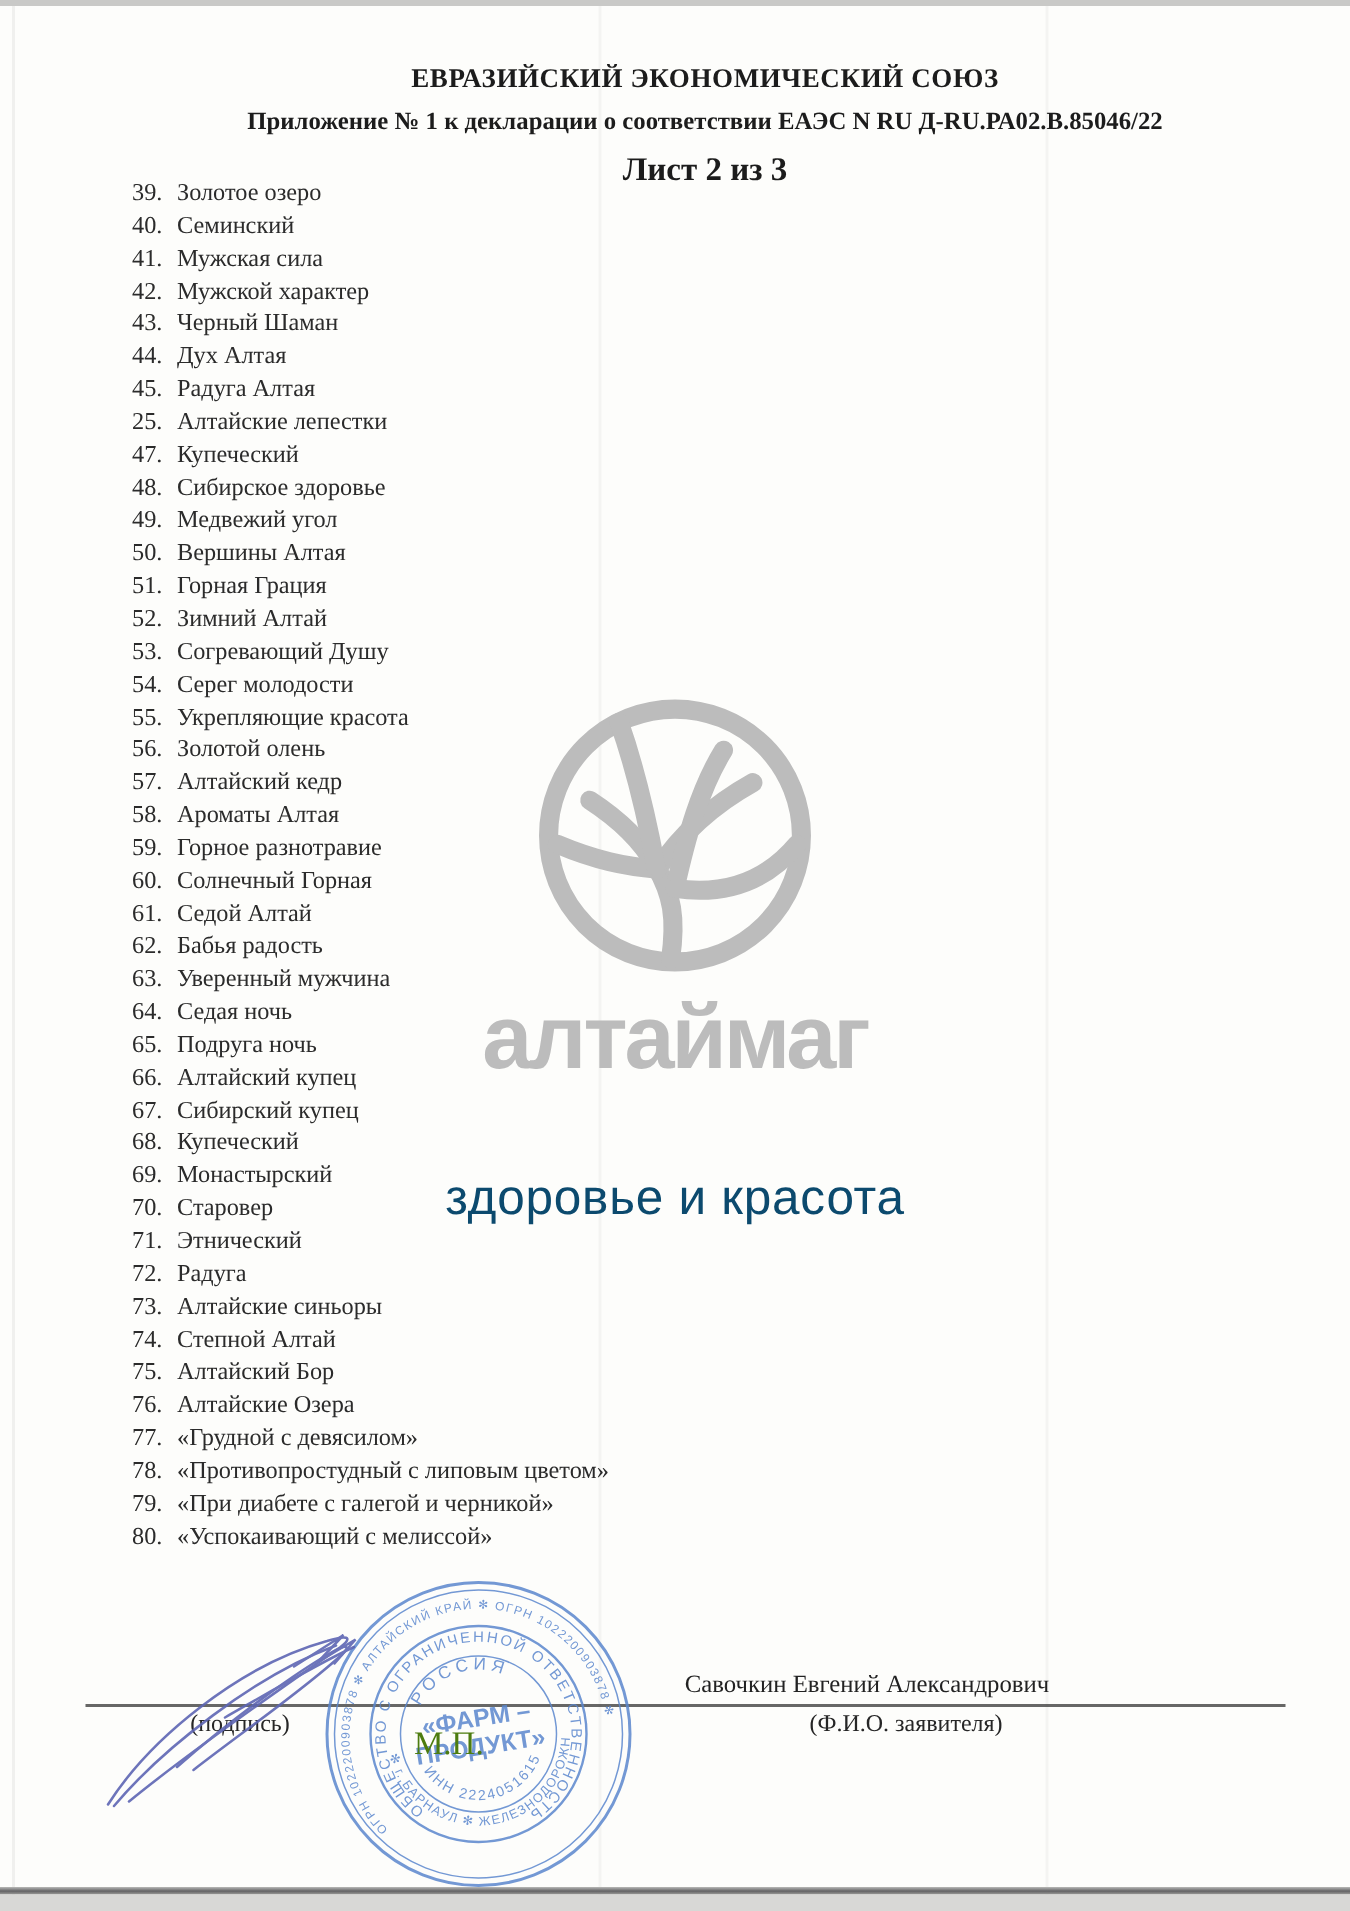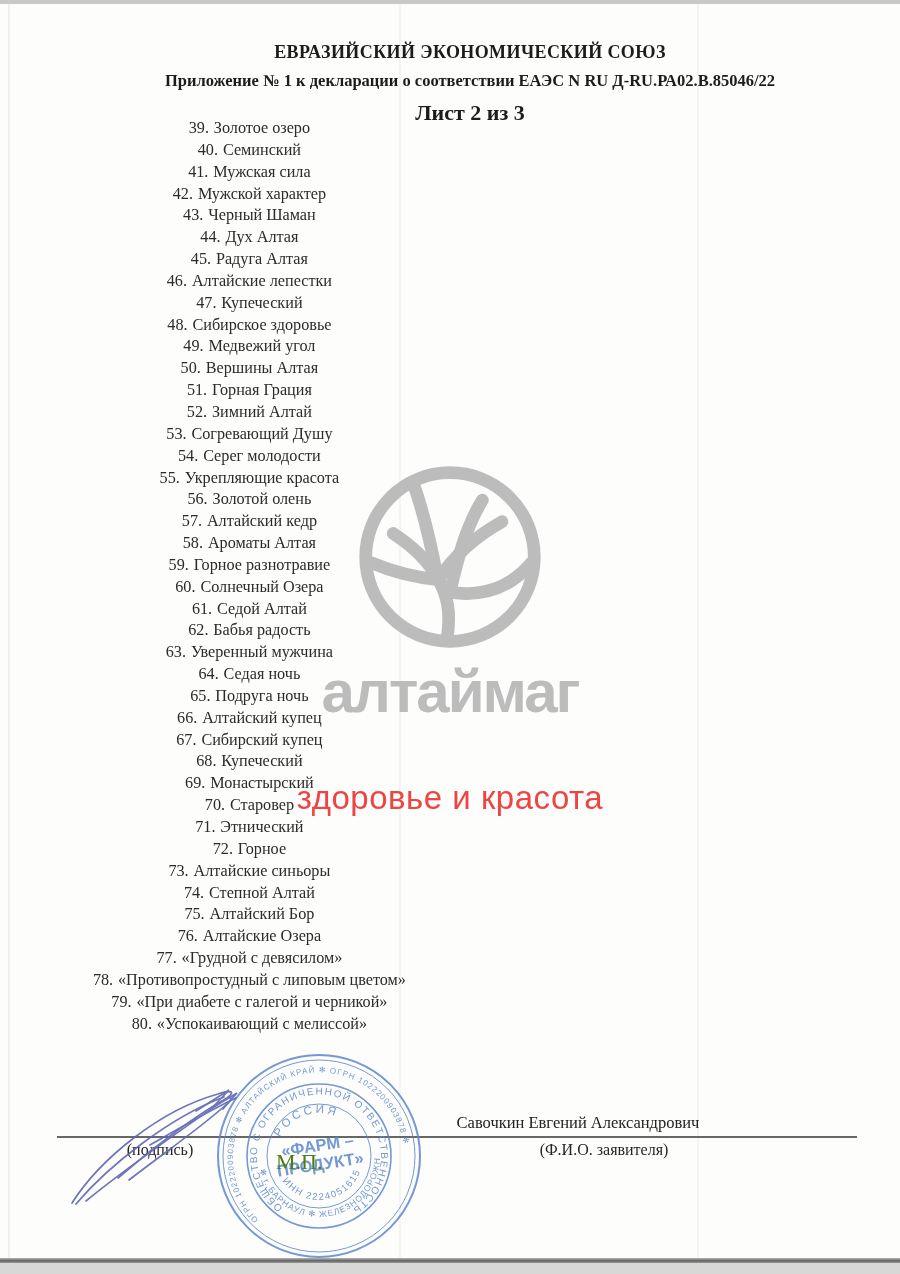--- a/index.html
+++ b/index.html
@@ -17,31 +17,31 @@
     background:linear-gradient(#b9b9b7,#636365 55%,#9c9c9a);}
   .edge-bottom{position:absolute;left:0;right:0;top:1259px;height:15px;background:#d8d8d6;}
 
   
   .hdr{position:absolute;left:0;right:0;text-align:center;font-weight:bold;color:#1c1c1c;}
   .hdr-union{top:38px;font-size:18px;letter-spacing:.4px;}
   .hdr-annex{top:67px;font-size:16.5px;}
   .hdr-sheet{top:96px;font-size:22px;}
 
   
-  .list{position:absolute;left:88px;top:114px;z-index:2;text-align:center;}
+  .list{position:absolute;left:88px;top:114px;z-index:2;}
   .row{height:21.85px;line-height:21.85px;font-size:16.2px;white-space:nowrap;}
   .row .num{display:inline-block;width:30px;}
 
   
   .wm{position:absolute;left:0;top:440px;width:900px;text-align:center;z-index:1;
       font-family:"Liberation Sans","DejaVu Sans",sans-serif;}
   .wm-logo{position:absolute;left:352px;top:15px;width:196px;height:196px;}
   .wm-brand{position:absolute;left:0;width:900px;top:218px;font-size:60px;font-weight:bold;
       color:#bcbcbc;letter-spacing:-2px;line-height:1;}
-  .wm-tag{position:absolute;left:0;width:900px;top:335px;font-size:33px;color:#ef4444;letter-spacing:.5px;}
+  .wm-tag{position:absolute;left:0;width:900px;top:335px;font-size:33px;color:#0c4a6e;letter-spacing:.5px;}
 
   
   .sig-line{position:absolute;left:57px;top:1132px;width:800px;height:2px;background:rgba(60,60,60,.78);}
   .cap{position:absolute;font-size:16px;color:#262626;text-align:center;}
   .cap-sign{left:100px;top:1137px;width:120px;}
   .mp{position:absolute;left:276px;top:1145px;font-size:22px;color:#4d7c0f;z-index:4;}
   .declarant{position:absolute;left:428px;top:1109px;width:300px;text-align:center;font-size:16.5px;color:#222;}
   .cap-fio{left:454px;top:1137px;width:300px;}
 
   .stamp{position:absolute;left:214px;top:1047px;width:210px;height:210px;z-index:3;opacity:.85;}
@@ -77,47 +77,47 @@
   </div>
 
   <div class="list" id="product-list">
       <div class="row"><span class="num">39.</span><span>Золотое озеро</span></div>
       <div class="row"><span class="num">40.</span><span>Семинский</span></div>
       <div class="row"><span class="num">41.</span><span>Мужская сила</span></div>
       <div class="row"><span class="num">42.</span><span>Мужской характер</span></div>
       <div class="row"><span class="num">43.</span><span>Черный Шаман</span></div>
       <div class="row"><span class="num">44.</span><span>Дух Алтая</span></div>
       <div class="row"><span class="num">45.</span><span>Радуга Алтая</span></div>
-      <div class="row"><span class="num">46.</span><span>Алтайские лепестки</span></div>
+      <div class="row"><span class="num">25.</span><span>Алтайские лепестки</span></div>
       <div class="row"><span class="num">47.</span><span>Купеческий</span></div>
       <div class="row"><span class="num">48.</span><span>Сибирское здоровье</span></div>
       <div class="row"><span class="num">49.</span><span>Медвежий угол</span></div>
       <div class="row"><span class="num">50.</span><span>Вершины Алтая</span></div>
       <div class="row"><span class="num">51.</span><span>Горная Грация</span></div>
       <div class="row"><span class="num">52.</span><span>Зимний Алтай</span></div>
       <div class="row"><span class="num">53.</span><span>Согревающий Душу</span></div>
       <div class="row"><span class="num">54.</span><span>Серег молодости</span></div>
       <div class="row"><span class="num">55.</span><span>Укрепляющие красота</span></div>
       <div class="row"><span class="num">56.</span><span>Золотой олень</span></div>
       <div class="row"><span class="num">57.</span><span>Алтайский кедр</span></div>
       <div class="row"><span class="num">58.</span><span>Ароматы Алтая</span></div>
       <div class="row"><span class="num">59.</span><span>Горное разнотравие</span></div>
-      <div class="row"><span class="num">60.</span><span>Солнечный Озера</span></div>
+      <div class="row"><span class="num">60.</span><span>Солнечный Горная</span></div>
       <div class="row"><span class="num">61.</span><span>Седой Алтай</span></div>
       <div class="row"><span class="num">62.</span><span>Бабья радость</span></div>
       <div class="row"><span class="num">63.</span><span>Уверенный мужчина</span></div>
       <div class="row"><span class="num">64.</span><span>Седая ночь</span></div>
       <div class="row"><span class="num">65.</span><span>Подруга ночь</span></div>
       <div class="row"><span class="num">66.</span><span>Алтайский купец</span></div>
       <div class="row"><span class="num">67.</span><span>Сибирский купец</span></div>
       <div class="row"><span class="num">68.</span><span>Купеческий</span></div>
       <div class="row"><span class="num">69.</span><span>Монастырский</span></div>
       <div class="row"><span class="num">70.</span><span>Старовер</span></div>
       <div class="row"><span class="num">71.</span><span>Этнический</span></div>
-      <div class="row"><span class="num">72.</span><span>Горное</span></div>
+      <div class="row"><span class="num">72.</span><span>Радуга</span></div>
       <div class="row"><span class="num">73.</span><span>Алтайские синьоры</span></div>
       <div class="row"><span class="num">74.</span><span>Степной Алтай</span></div>
       <div class="row"><span class="num">75.</span><span>Алтайский Бор</span></div>
       <div class="row"><span class="num">76.</span><span>Алтайские Озера</span></div>
       <div class="row"><span class="num">77.</span><span>«Грудной с девясилом»</span></div>
       <div class="row"><span class="num">78.</span><span>«Противопростудный с липовым цветом»</span></div>
       <div class="row"><span class="num">79.</span><span>«При диабете с галегой и черникой»</span></div>
       <div class="row"><span class="num">80.</span><span>«Успокаивающий с мелиссой»</span></div>
     </div>
 

